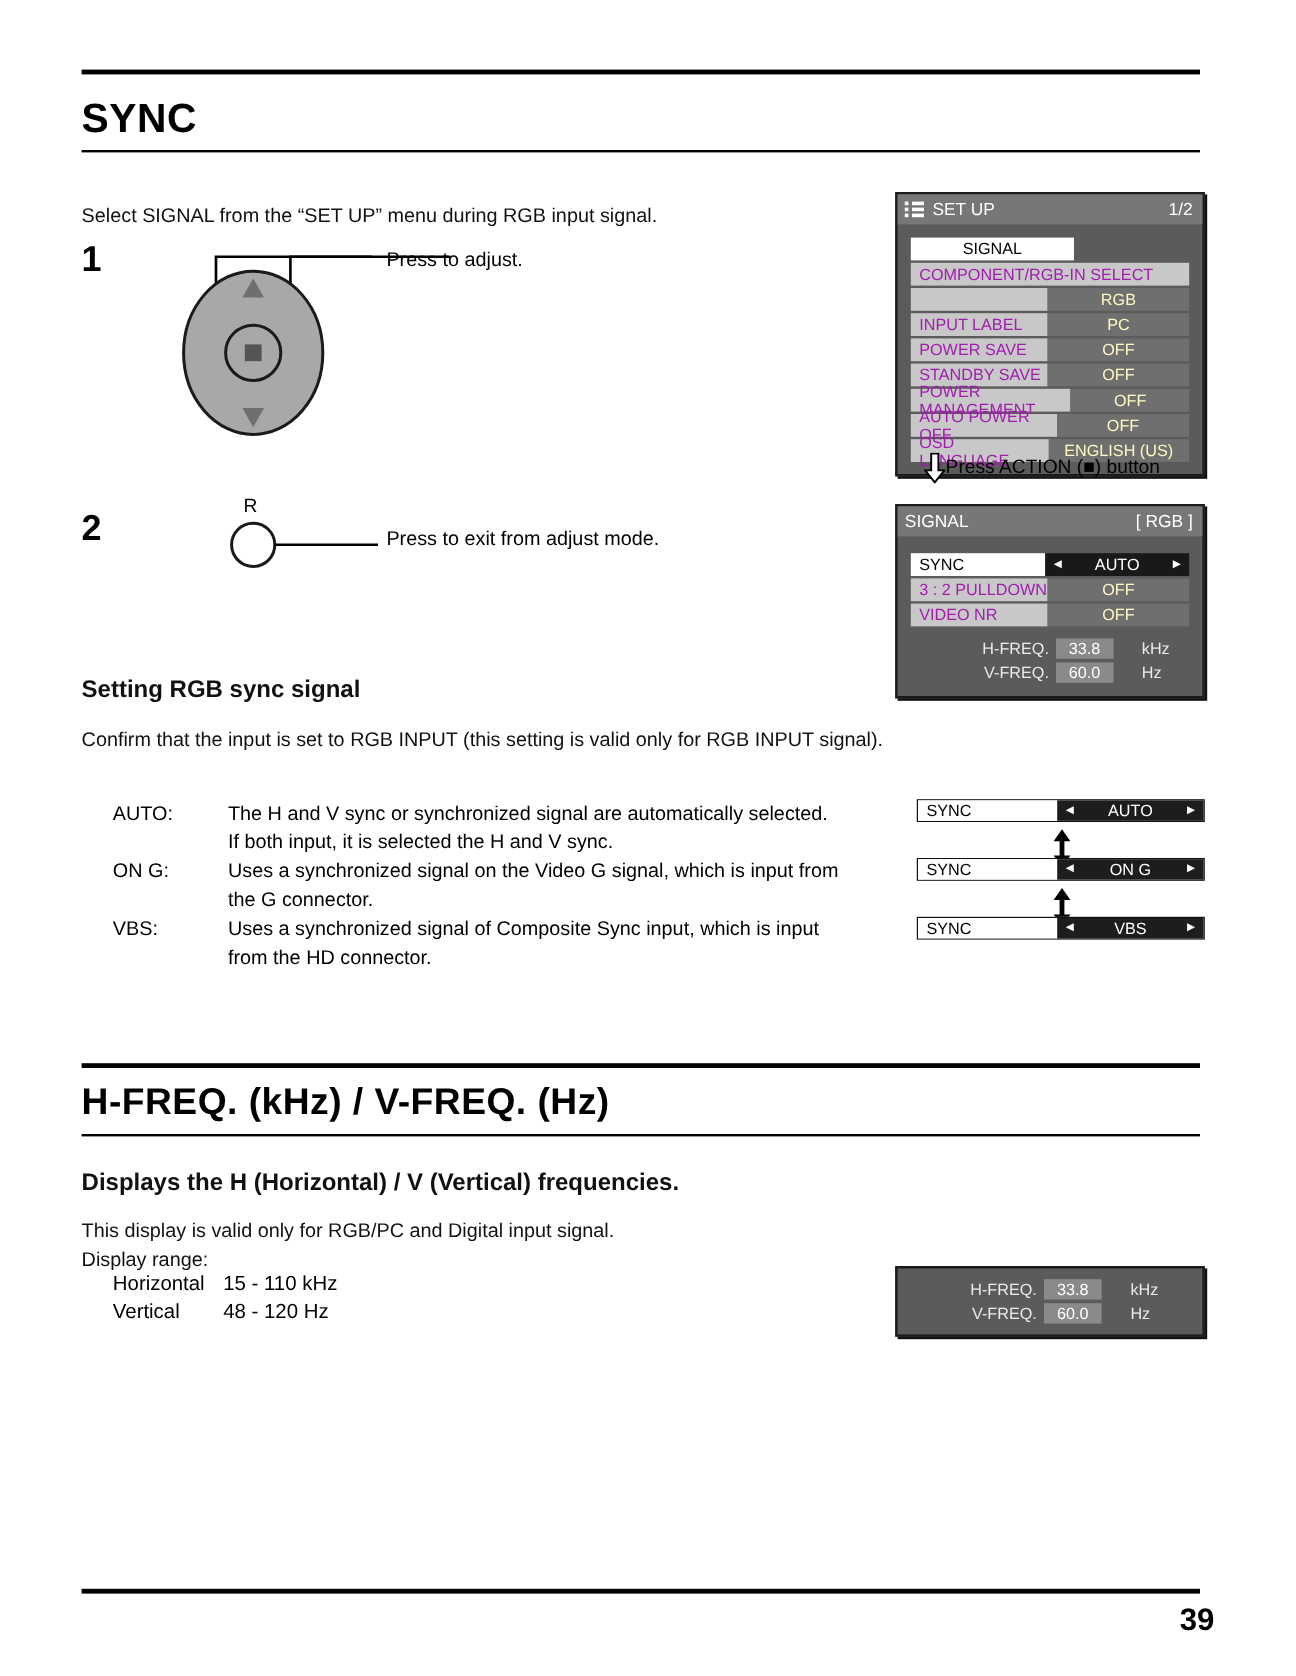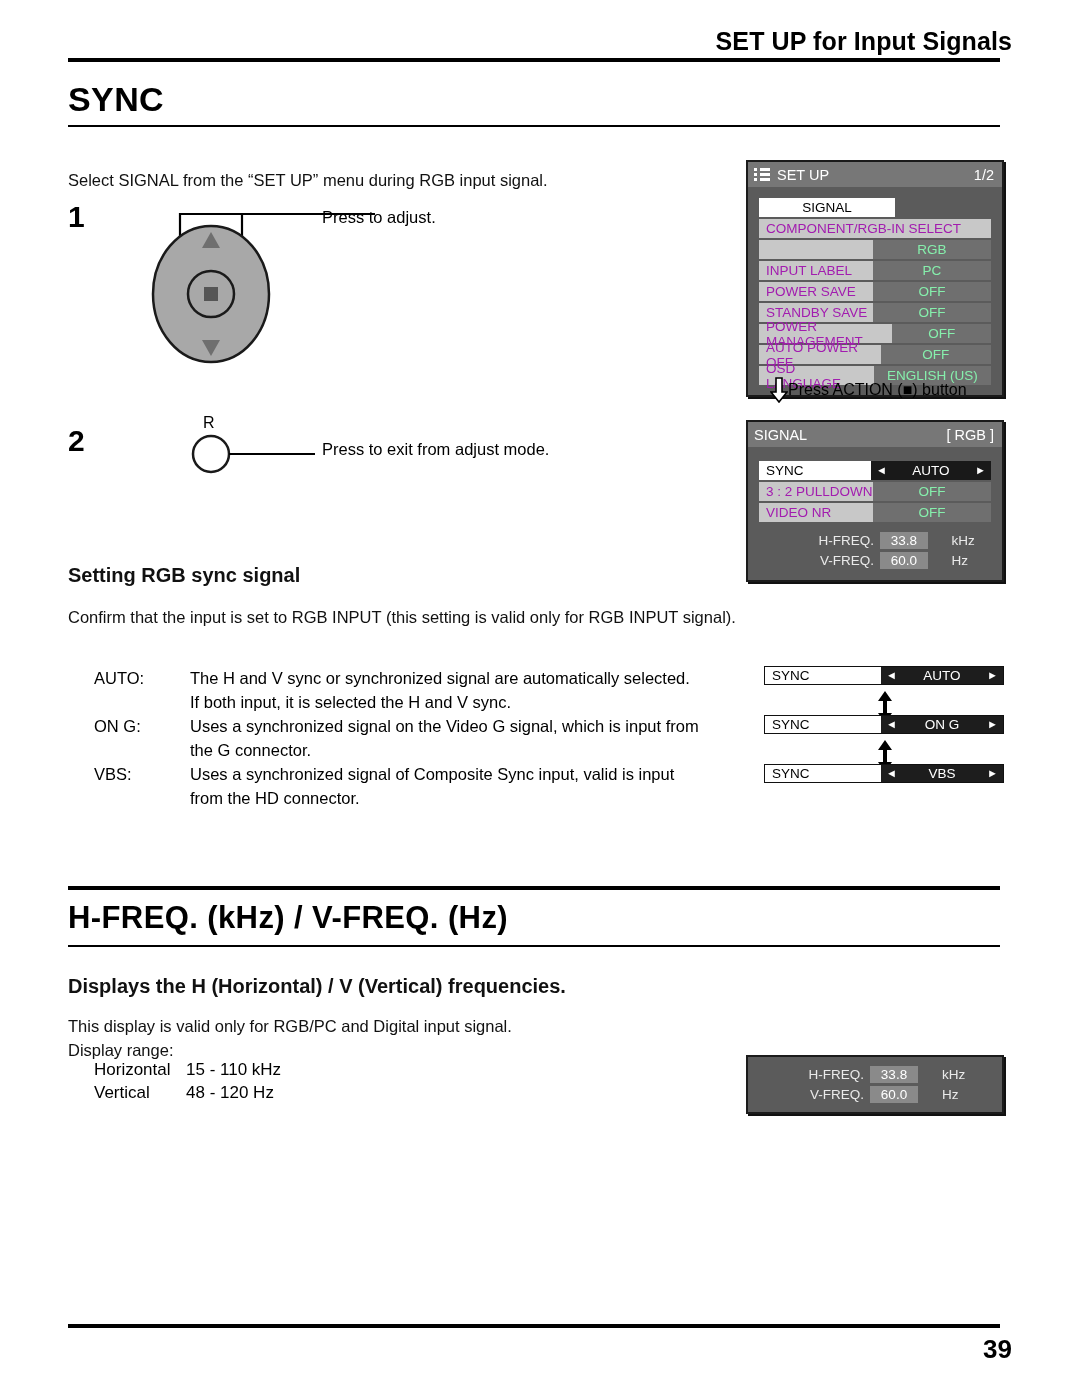--- a/index.html
+++ b/index.html
@@ -72,21 +72,21 @@
 
   .row {
     display: flex; height: 19px; margin-bottom: 2px; align-items: stretch;
   }
   .row .lab {
     flex: 1 1 auto; background: #c8c8c8; color: #a21caf;
     display: flex; align-items: center; padding-left: 7px;
     font-size: 13.5px;
   }
   .row .val {
-    width: 96px; background: #6f6f6f; color: #86efac;
+    width: 96px; background: #6f6f6f; color: #fef9c3;
     display: flex; align-items: center; justify-content: center;
     font-size: 13.5px;
   }
   .row.full-lab .lab { flex: 1 1 100%; }
   .row.hl-center .lab { justify-content: center; padding-left: 0; background:#ffffff;color:#000;}
   .row.hl-center .val { background: transparent; }
   .row .val.wide { width: 118px; }
   .row .val.blank { background: transparent; }
 
   
@@ -151,21 +151,20 @@
 
   .range-grid { position: absolute; font-size: 17px; line-height: 23px; }
   .range-grid .rr { display: flex; }
   .range-grid .rk { width: 92px; flex: 0 0 92px; }
 </style>
 </head>
 <body>
 
 <div class="page">
 
-  <div class="hdr-title">SET UP for Input Signals</div>
   <div class="rule-thick" style="top:58px;"></div>
 
   <div class="sec-title" style="top:80px;">SYNC</div>
   <div class="rule-thin" style="top:125px;"></div>
 
   <div class="body-text" style="left:68px; top:168px; width:650px;">Select SIGNAL from the “SET UP” menu during RGB input signal.</div>
 
   <div class="step-num" style="left:68px; top:200px;">1</div>
 
   <svg class="diagram" style="left:140px; top:200px;" width="320" height="180" viewBox="0 0 320 180">
@@ -309,21 +308,21 @@
     <div class="dr">
       <span class="dk">ON G:</span>
       <span class="dv">Uses a synchronized signal on the Video G signal, which is input from</span>
     </div>
     <div class="dr">
       <span class="dk"></span>
       <span class="dv">the G connector.</span>
     </div>
     <div class="dr">
       <span class="dk">VBS:</span>
-      <span class="dv">Uses a synchronized signal of Composite Sync input, valid is input</span>
+      <span class="dv">Uses a synchronized signal of Composite Sync input, which is input</span>
     </div>
     <div class="dr">
       <span class="dk"></span>
       <span class="dv">from the HD connector.</span>
     </div>
   </div>
 
   <div class="syncbar" style="left:764px; top:666px; width:240px;">
     <div class="lab">SYNC</div>
     <div class="val">

